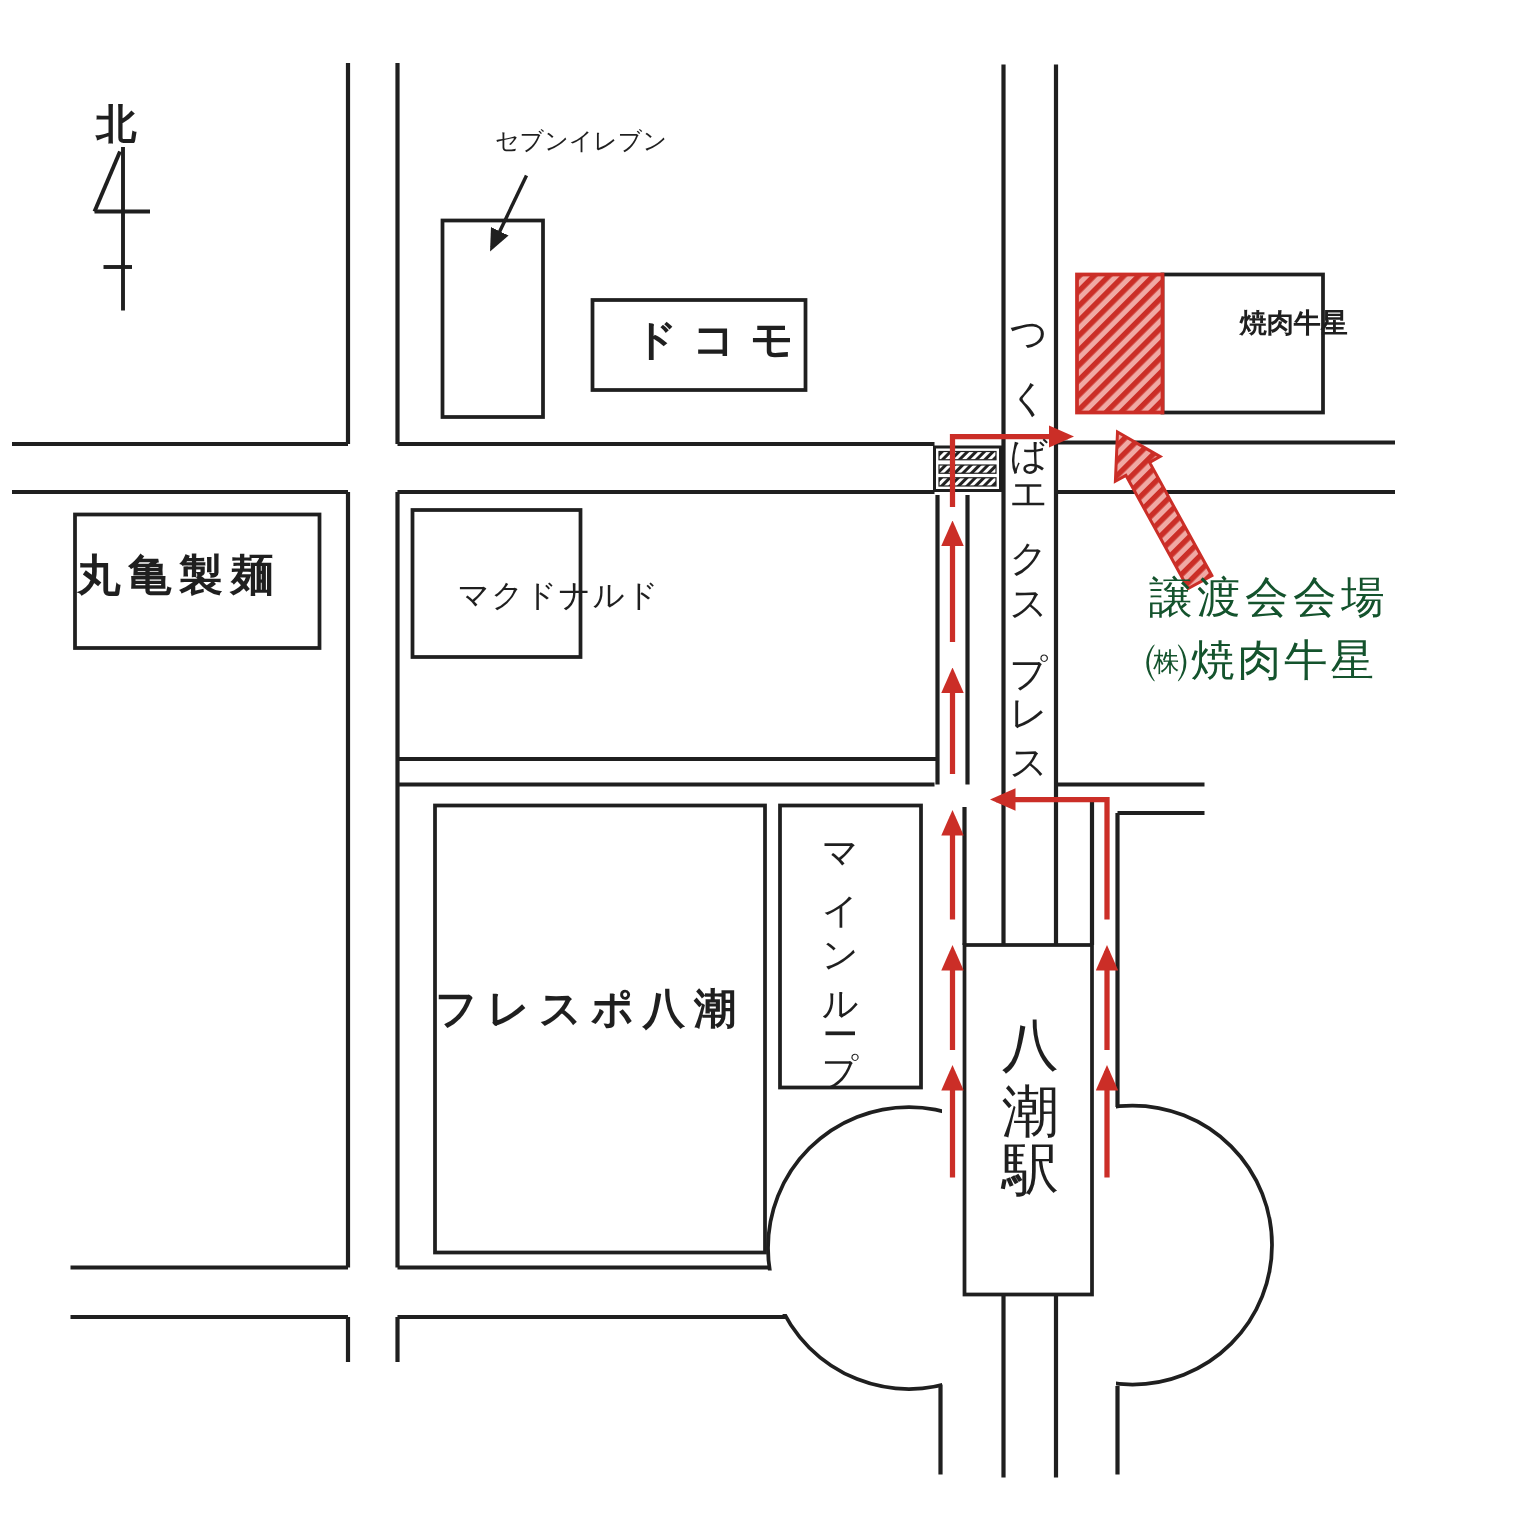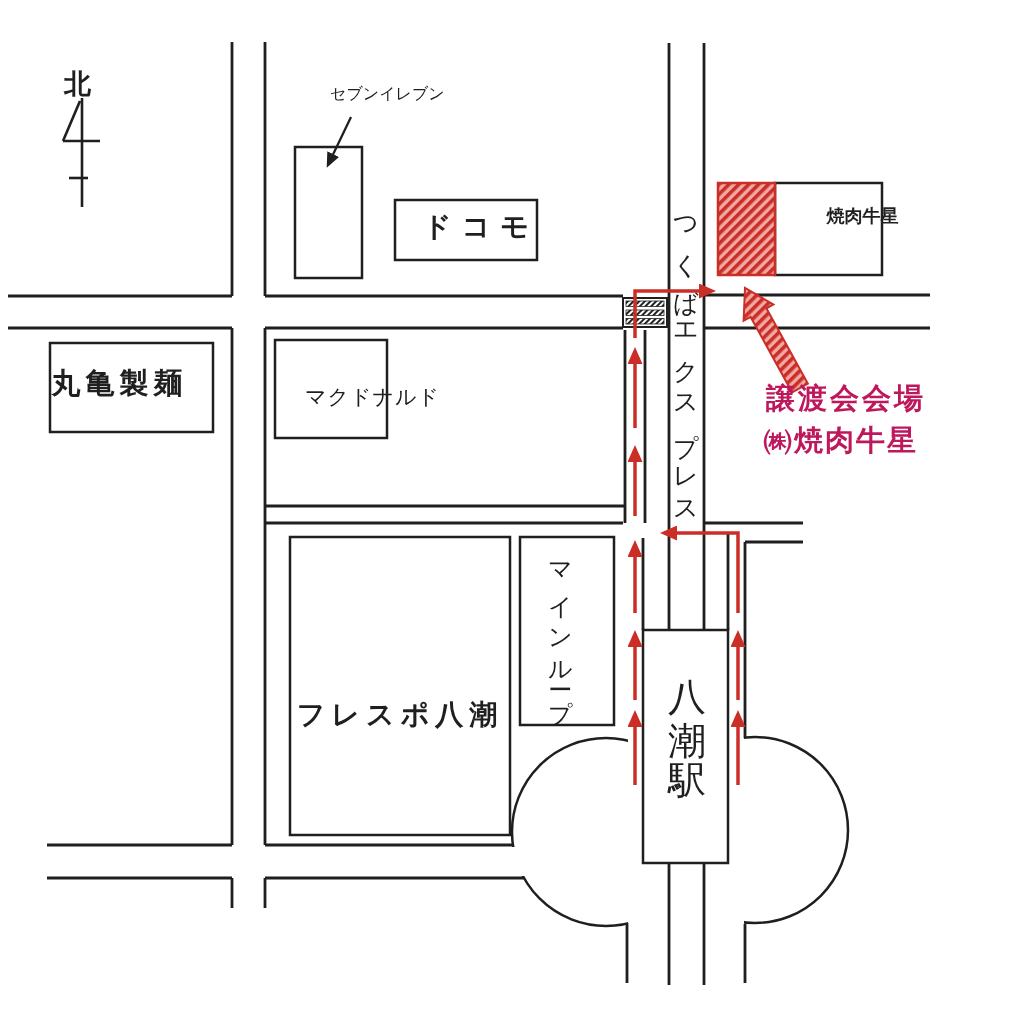--- a/index.html
+++ b/index.html
@@ -8,21 +8,21 @@
     background:#ffffff;overflow:hidden;
     font-family:"DejaVu Sans","Liberation Sans",sans-serif;
   }
   .map svg{position:absolute;left:0;top:0;}
   .lbl{
     position:absolute;color:#1f1f1f;line-height:1.05;
     white-space:nowrap;user-select:none;
   }
   .lbl.center{text-align:center;}
   .v{writing-mode:vertical-rl;}
-  .red{color:#be185d;font-weight:bold;}
+  .red{color:#14532d;font-weight:normal;}
 </style>
 </head>
 <body>
 
 <div class="map">
 
   <svg width="1024" height="1024" viewBox="0 0 1024 1024">
     <defs>
       <marker id="mr" markerUnits="userSpaceOnUse" markerWidth="17" markerHeight="15" refX="13" refY="7.5" orient="auto">
         <path d="M0,0 L17,7.5 L0,15 z" fill="#cb2e27"></path>
@@ -151,21 +151,21 @@
   <div class="lbl center" style="left:395px;top:212px;width:162px;font-size:28px;font-weight:bold;letter-spacing:10px;text-indent:10px;">ドコモ</div>
 
   <div class="lbl center" style="left:809px;top:207px;width:107px;font-size:18px;font-weight:bold;">焼肉牛星</div>
 
   <div class="lbl v" style="left:672px;top:201px;font-size:25px;letter-spacing:7px;">つくばエクスプレス</div>
 
   <div class="lbl center" style="left:50px;top:368px;width:139px;font-size:29px;font-weight:bold;letter-spacing:5px;">丸亀製麺</div>
 
   <div class="lbl" style="left:277px;top:386px;font-size:21px;letter-spacing:1px;margin-left:28px;">マクドナルド</div>
 
-  <div class="lbl center" style="left:290px;top:700px;width:220px;font-size:28px;font-weight:bold;letter-spacing:6px;">フレスポ八潮</div>
+  <div class="lbl center" style="left:290px;top:658px;width:200px;font-size:28px;font-weight:bold;letter-spacing:6px;">フレスポ八潮</div>
 
   <div class="lbl v" style="left:547px;top:547px;font-size:24px;letter-spacing:5px;">マインループ</div>
 
   <div class="lbl v" style="left:666px;top:649px;font-size:38px;letter-spacing:42px;">八潮駅</div>
 
   <div class="lbl red" style="left:766px;top:383px;font-size:29px;letter-spacing:3px;">譲渡会会場</div>
   <div class="lbl red" style="left:763px;top:425px;font-size:29px;letter-spacing:2px;">㈱焼肉牛星</div>
 
 </div>
 

